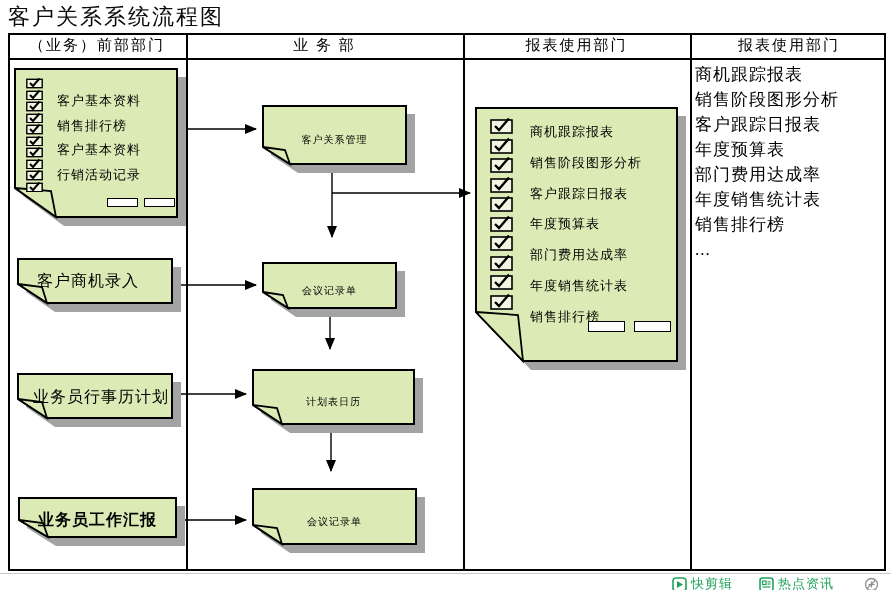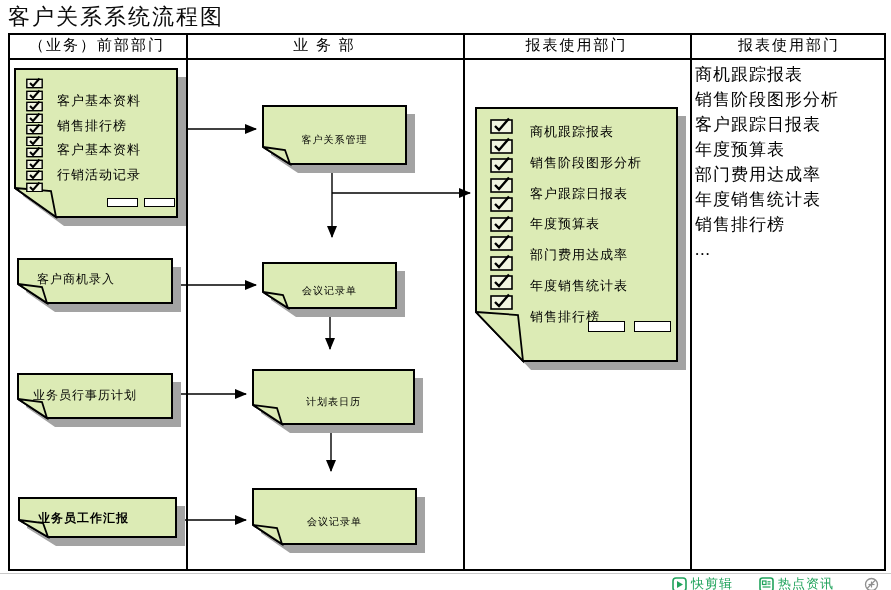--- a/index.html
+++ b/index.html
@@ -29,21 +29,21 @@
   .hline-header{position:absolute;left:8px;top:58px;width:878px;height:1.5px;background:#000;}
   .col-header{
     position:absolute;top:33px;height:25px;display:flex;align-items:center;justify-content:center;
     font-family:"Liberation Serif","DejaVu Serif",serif;font-size:15px;letter-spacing:2px;
   }
   
   .note{position:absolute;}
   .note svg.note-bg{position:absolute;left:0;top:0;}
   .note .content{position:absolute;left:0;top:0;width:100%;height:100%;}
   .note-label{
-    position:absolute;font-size:12px;letter-spacing:1px;white-space:nowrap;
+    position:absolute;font-size:16px;letter-spacing:1px;white-space:nowrap;
   }
   .center-label{
     position:absolute;left:0;right:10px;top:0;height:100%;
     display:flex;align-items:center;justify-content:center;
     font-size:10px;letter-spacing:1px;white-space:nowrap;
   }
   .cb{display:block;line-height:0;}
   .cb-col{position:absolute;display:flex;flex-direction:column;}
   .lines-col{position:absolute;display:flex;flex-direction:column;font-size:13px;letter-spacing:1px;white-space:nowrap;}
   .mini-btn{background:#fff;border:1.5px solid #000;box-sizing:border-box;}

